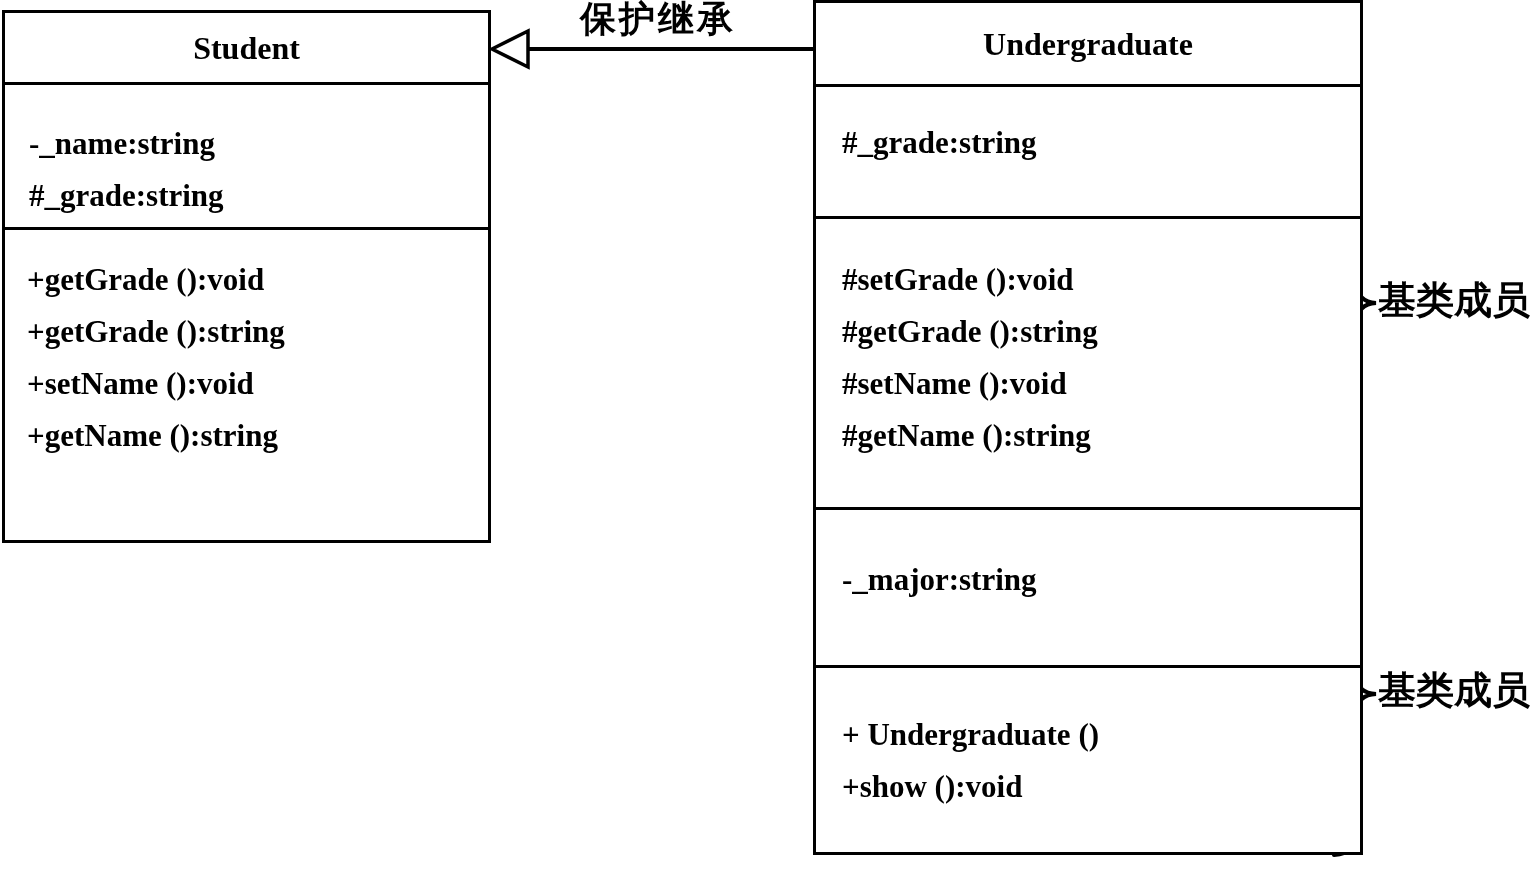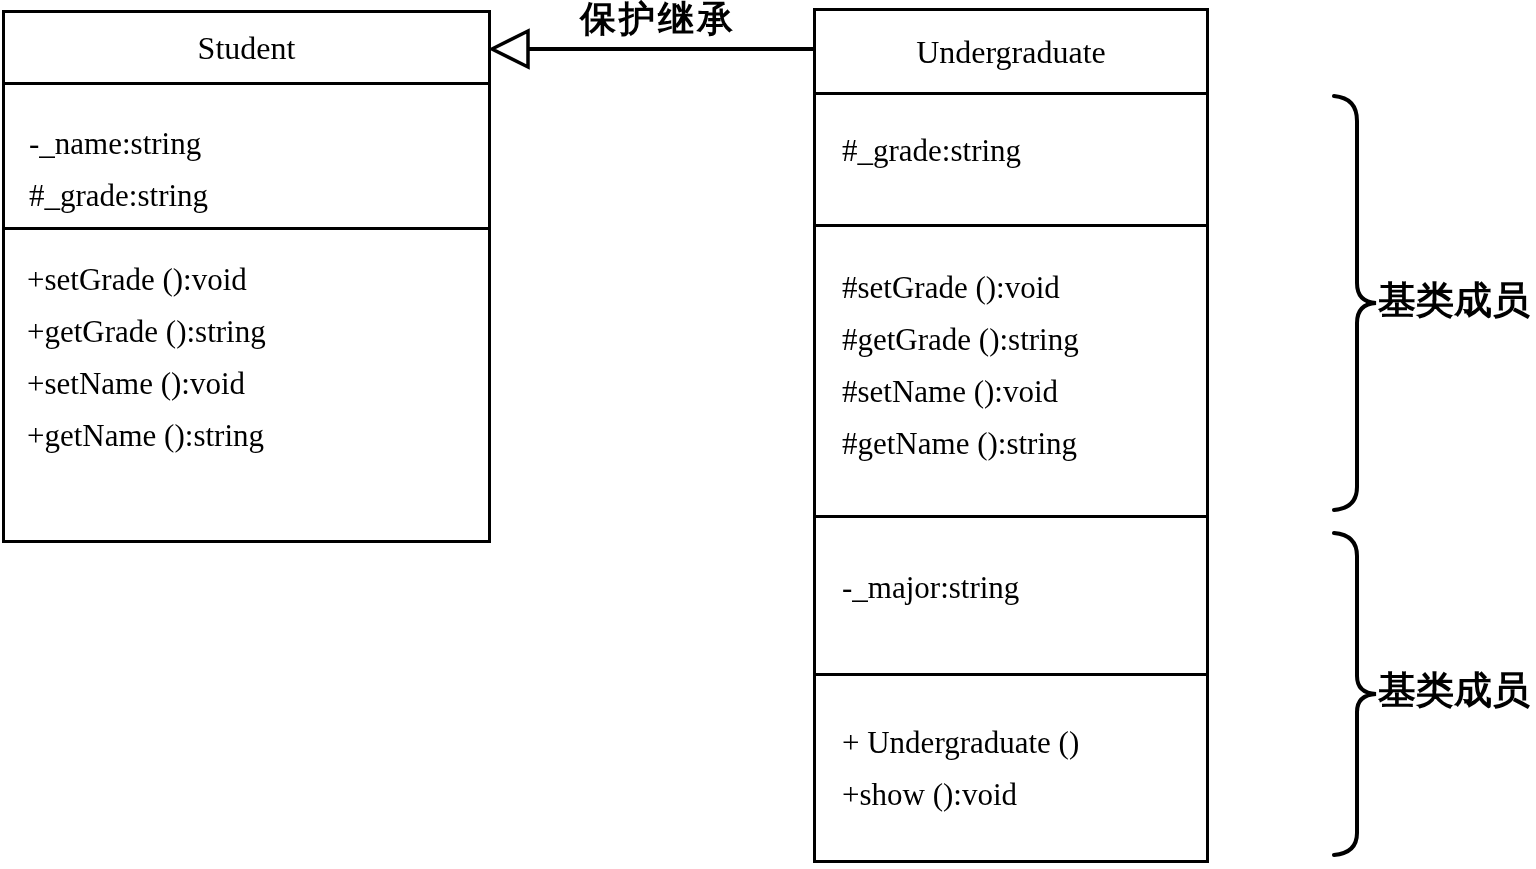--- a/index.html
+++ b/index.html
@@ -22,31 +22,32 @@
     top: 0;
     width: 1536px;
     height: 869px;
     pointer-events: none;
   }
   .uml-class {
     position: absolute;
     border: 3px solid #000000;
     background: #ffffff;
     box-sizing: border-box;
+    font-weight: bold;
   }
   .class-student {
     left: 2px;
     top: 10px;
     width: 489px;
     height: 533px;
   }
   .class-undergraduate {
     left: 813px;
-    top: 8px;
-    width: 396px;
+    top: 0;
+    width: 550px;
     height: 855px;
   }
   .compartment {
     box-sizing: border-box;
     border-top: 3px solid #000000;
     font-size: 31px;
     line-height: 52px;
     white-space: nowrap;
   }
   .compartment.first {
@@ -118,21 +119,21 @@
 
   <div class="uml-class class-student">
     <div class="compartment first title-compartment">
       <span>Student</span>
     </div>
     <div class="compartment attrs-compartment">
       <div class="member-line">-_name:string</div>
       <div class="member-line">#_grade:string</div>
     </div>
     <div class="compartment methods-compartment">
-      <div class="member-line">+setGrade ():void</div>
+      <div class="member-line">+getGrade ():void</div>
       <div class="member-line">+getGrade ():string</div>
       <div class="member-line">+setName ():void</div>
       <div class="member-line">+getName ():string</div>
     </div>
   </div>
 
   <div class="uml-class class-undergraduate">
     <div class="compartment first title-compartment">
       <span>Undergraduate</span>
     </div>

